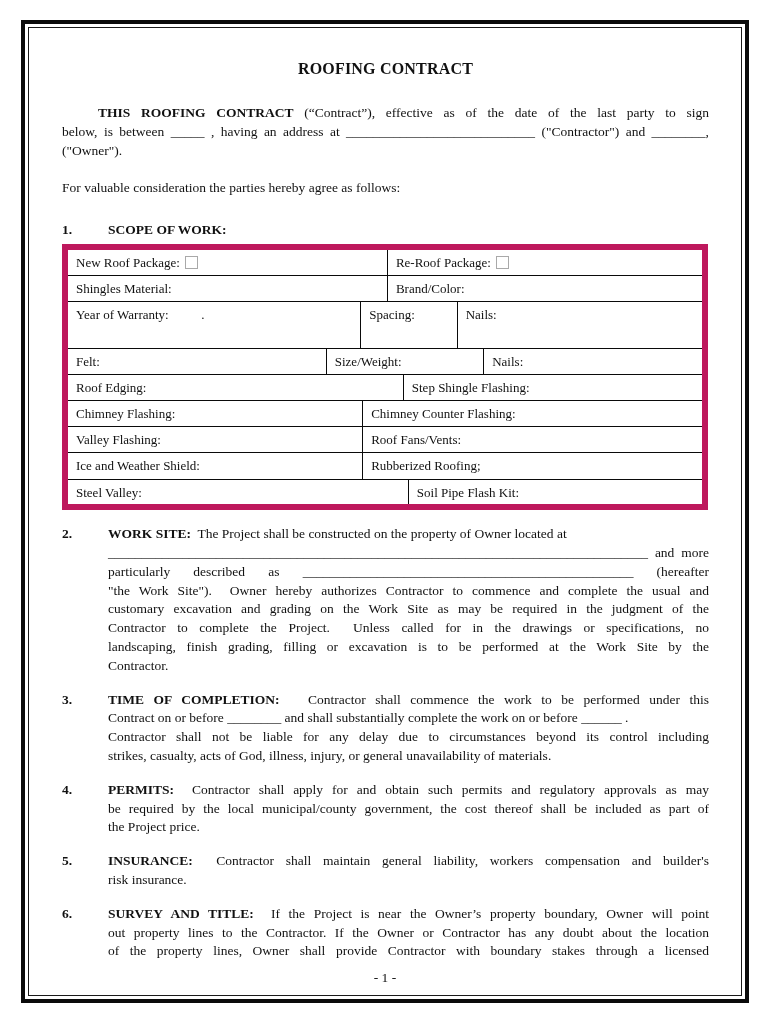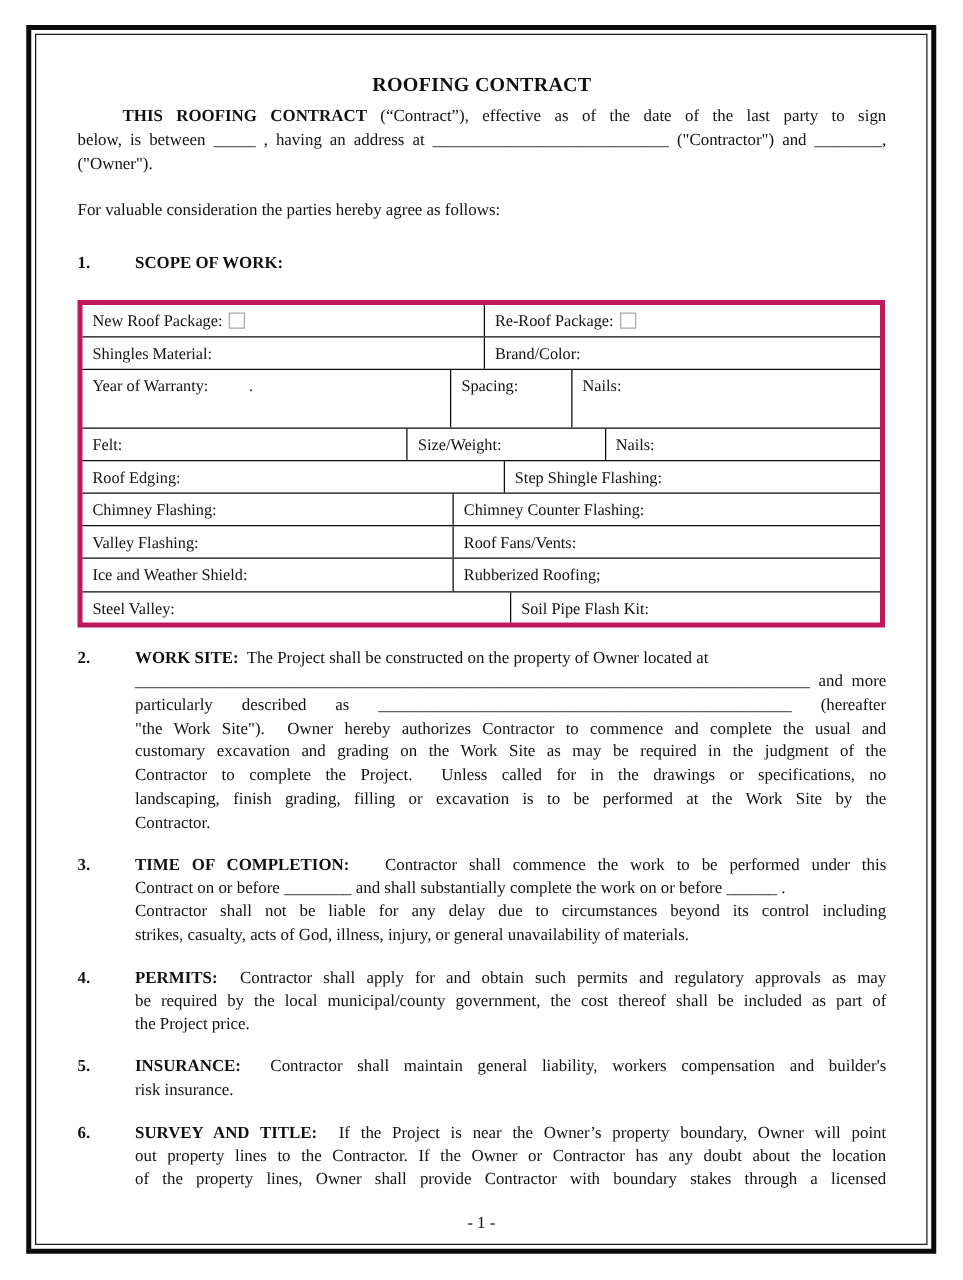--- a/index.html
+++ b/index.html
@@ -15,32 +15,32 @@
   .frame-inner {
     width:100%; height:100%; border:1px solid #1a1a1a; box-sizing:border-box;
     position:relative;
   }
   .content {
     position:absolute; left:0; top:0; right:0; bottom:0;
     padding:30px 32px 0 33px; box-sizing:border-box;
     font-size:13.5px; line-height:1.39;
   }
   .doc-title { text-align:center; font-weight:bold; font-size:16px; letter-spacing:0.2px; }
-  .para { margin-top:4px; }
+  .para { margin-top:24px; }
   .line { text-align:justify; white-space:pre-wrap; min-height:18.8px; }
   .line.jl { text-align-last:justify; }
   .line.ind { text-indent:36px; }
   b.hd { font-weight:bold; }
   .consideration { margin-top:18px; }
   .sec { display:flex; margin-top:15px; }
   .sec .num { width:46px; flex:none; font-weight:bold; }
   .sec .secbody { flex:1; }
   .sec1 { margin-top:24px; }
   
-  .scope-table { margin-top:20px; border:4px solid #be185d; width:646px; box-sizing:border-box; }
+  .scope-table { margin-top:4px; border:6px solid #be185d; width:646px; box-sizing:border-box; }
   .trow { display:flex; border-top:1px solid #0a0a0a; }
   .trow:first-child { border-top:none; }
   .tcell {
     box-sizing:border-box; border-left:1px solid #0a0a0a;
     padding:4px 6px 2px 8px; font-size:13px; white-space:pre-wrap;
     overflow:hidden;
   }
   .tcell:first-child { border-left:none; }
   .checkbox {
     display:inline-block; width:13px; height:13px; background:#fff;
@@ -91,21 +91,21 @@
             <div class="trow" style="min-height: 46px;">
               <div class="tcell" style="width: 46.1%;"><span>Year of Warranty:&nbsp;&nbsp;&nbsp;&nbsp;&nbsp;&nbsp;&nbsp;&nbsp;&nbsp;&nbsp;.</span></div>
               <div class="tcell" style="width: 15.2%;"><span>Spacing:</span></div>
               <div class="tcell" style="width: 38.7%;"><span>Nails:</span></div>
             </div>
             <div class="trow" style="min-height: 25px; gap: 34px;">
               <div class="tcell" style="width: 39.6%;"><span>Felt:</span></div>
               <div class="tcell" style="width: 21.7%;"><span>Size/Weight:</span></div>
               <div class="tcell" style="width: 38.7%;"><span>Nails:</span></div>
             </div>
-            <div class="trow" style="min-height: 25px;">
+            <div class="trow" style="min-height: 25px; justify-content: flex-end;">
               <div class="tcell" style="width: 52.8%;"><span>Roof Edging:</span></div>
               <div class="tcell" style="width: 47.2%;"><span>Step Shingle Flashing:</span></div>
             </div>
             <div class="trow" style="min-height: 25px;">
               <div class="tcell" style="width: 46.4%;"><span>Chimney Flashing:</span></div>
               <div class="tcell" style="width: 53.6%;"><span>Chimney Counter Flashing:</span></div>
             </div>
             <div class="trow" style="min-height: 25px;">
               <div class="tcell" style="width: 46.4%;"><span>Valley Flashing:</span></div>
               <div class="tcell" style="width: 53.6%;"><span>Roof Fans/Vents:</span></div>

